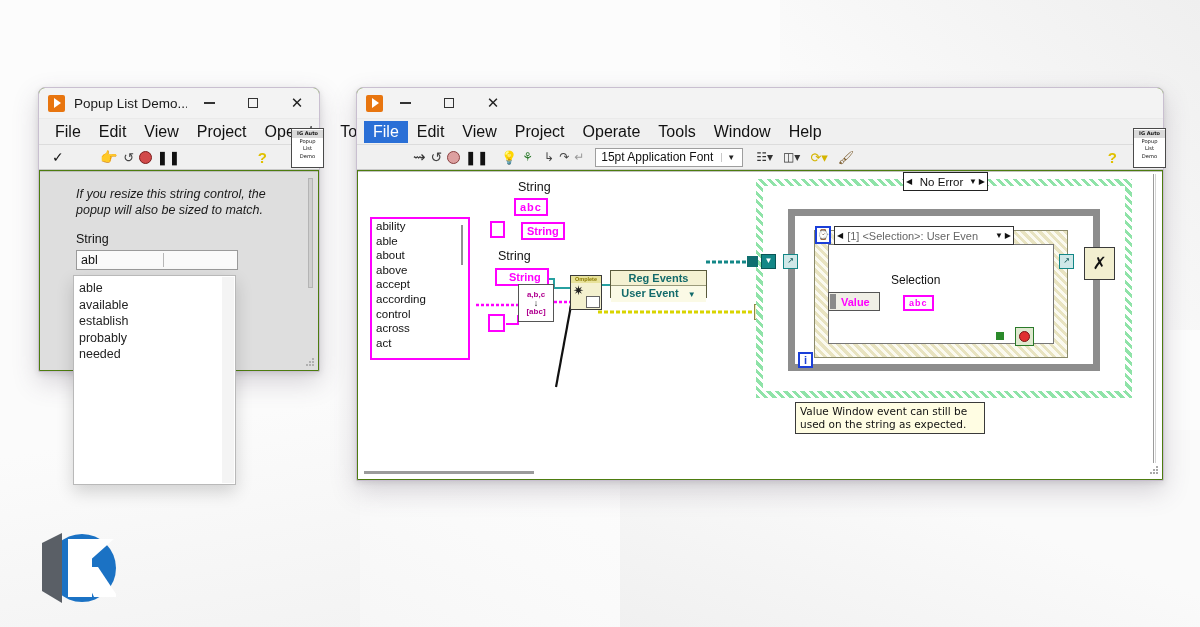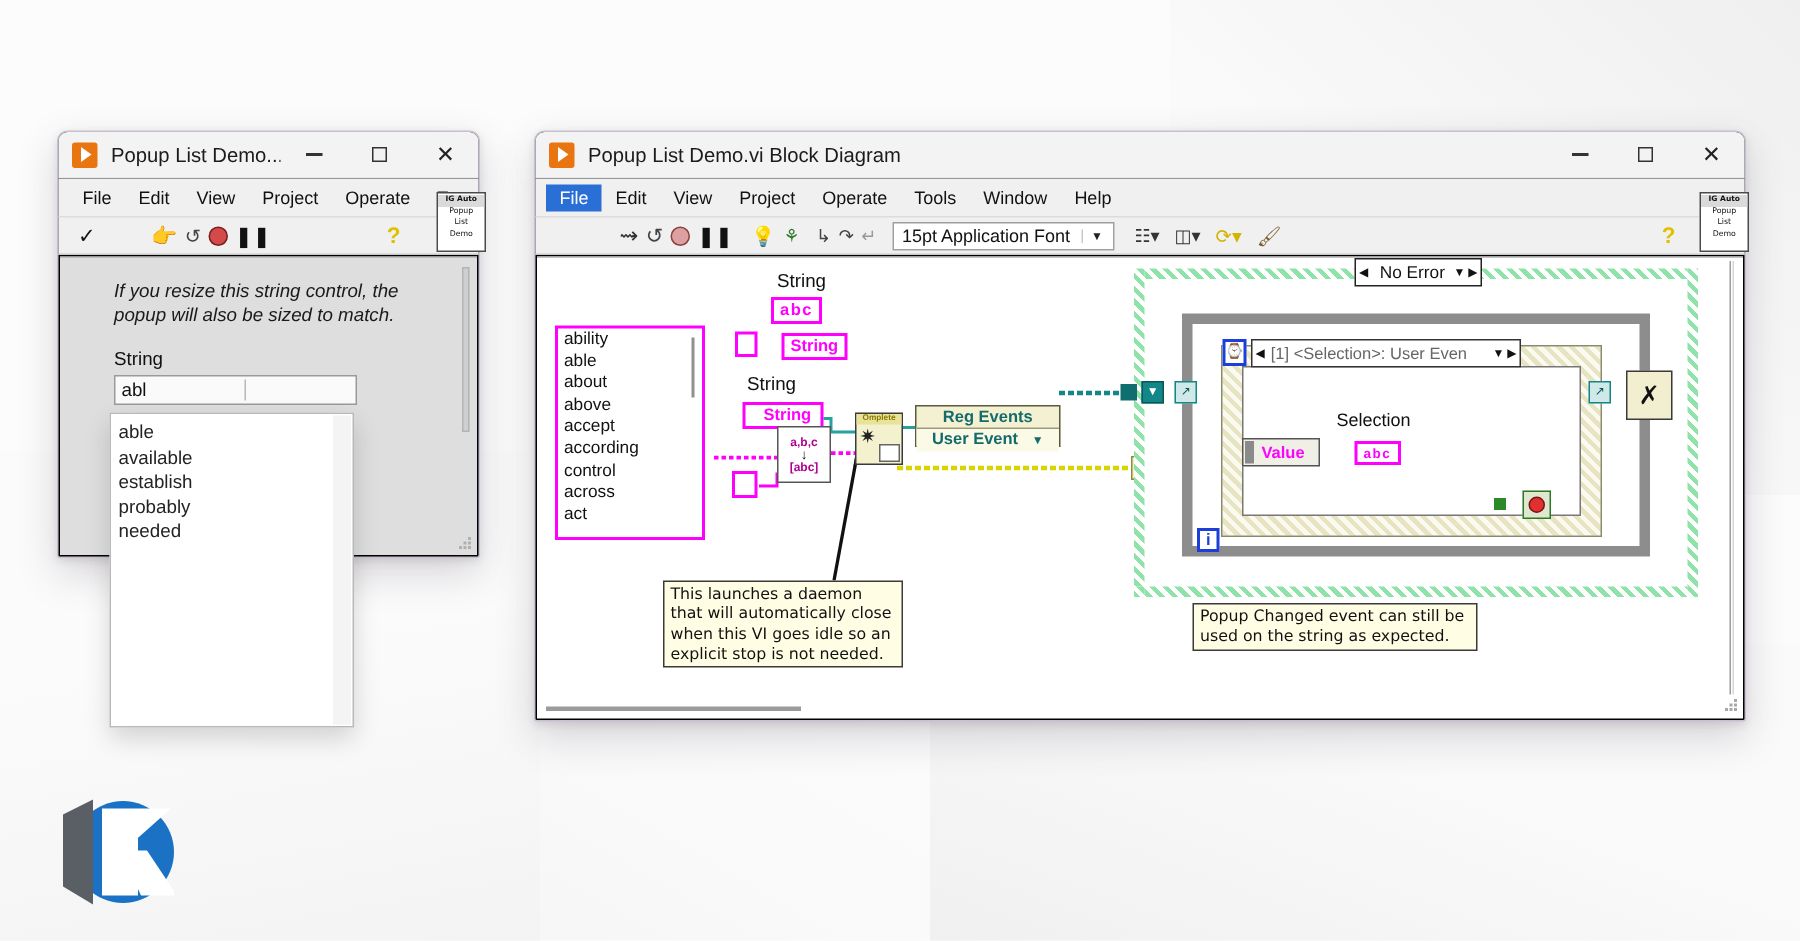--- a/index.html
+++ b/index.html
@@ -17,21 +17,21 @@
             background:linear-gradient(222deg, #efefef 0%, #f7f7f7 45%, #fcfcfc 70%); }
   #bg .g2 { position:absolute; left:0; bottom:0; width:760px; height:300px;
             background:linear-gradient(30deg, #f2f2f2 0%, #fafafa 50%, #fdfdfd 80%); }
   #bg .g3 { position:absolute; left:620px; top:430px; width:580px; height:200px;
             background:linear-gradient(20deg, #f0f0f0 0%, #fafafa 60%); }
   #bg .g4 { position:absolute; left:0; top:300px; width:360px; height:330px;
             background:linear-gradient(350deg,#f3f3f3 0%, #fbfbfb 60%); }
 
   
   .win {
-    position:absolute; background:#000000;
+    position:absolute; background:#4d7c0f;
     border:1px solid #c9bfd0;
     box-shadow:0 10px 26px rgba(80,70,90,.22), 0 2px 6px rgba(0,0,0,.10);
     border-radius:7px 7px 2px 2px;
   }
   .titlebar {
     height:31px; background:#f3f3f3; border-radius:6px 6px 0 0;
     display:flex; align-items:center; padding-left:9px;
     border-bottom:1px solid #eaeaea;
   }
   .lv-ico {
@@ -44,21 +44,21 @@
   .wtitle { font-size:13.5px; color:#1b1b1b; margin-left:9px; white-space:nowrap;
             flex:1; overflow:hidden; }
   .wbtns { display:flex; height:31px; }
   .wbtn { width:44px; height:31px; display:flex; align-items:center; justify-content:center;
           font-size:13px; color:#222; }
   .wbtn.sq span { display:block; width:10px; height:10px; border:1.3px solid #333; }
   .wbtn.mn span { display:block; width:11px; height:1.4px; background:#333; }
   .wbtn.cl { font-size:15px; font-weight:300; }
 
   .menubar { height:25px; background:#f0f0f0; display:flex; align-items:center;
-             padding-left:7px; font-size:12px; color:#111; }
+             padding-left:7px; font-size:16px; color:#111; }
   .menubar .mi { padding:2px 9px; white-space:nowrap; }
   .menubar .mi.sel { background:#2a6fd6; color:#fff; }
 
   .lvtoolbar { height:26px; background:#f0f0f0; display:flex; align-items:center;
                border-top:1px solid #dcdcdc; border-bottom:1px solid #c8c8c8;
                padding:0 6px; gap:5px; }
 
   
   .vibadge { position:absolute; width:33px; height:40px; background:#fff;
              border:1px solid #4a4a4a; font-size:5.2px; line-height:7.6px;
@@ -236,21 +236,20 @@
     <div class="it">probably</div>
     <div class="it">needed</div>
   </div>
 </div>
 
 <div class="win" id="bd">
   <div class="titlebar">
     <span class="lv-ico">
         <i></i>
       </span>
-    <span class="wtitle">Popup List Demo.vi Block Diagram</span>
     <span class="wbtns">
       <span class="wbtn mn">
           <span></span>
         </span>
       <span class="wbtn sq">
           <span></span>
         </span>
       <span class="wbtn cl">✕</span>
     </span>
   </div>
@@ -443,22 +442,21 @@
                   color:#0a5555; font-size:8px; text-align:center; line-height:12px;">↗</div>
       <div class="d" style="left:701px; top:82px; width:15px; height:15px; background:#cfe8e8; border:1.5px solid #138787;
                   color:#0a5555; font-size:8px; text-align:center; line-height:12px;">↗</div>
       <div class="d" style="left:741px; top:82px; width:15px; height:15px; background:#138787; border:1.5px solid #0a5555;
                   color:#fff; font-size:8px; text-align:center; line-height:12px;">▲</div>
       <div class="d" style="left:389px; top:84px; width:11px; height:11px; background:#0f6f6f;"></div>
 
       <div class="d" style="left:726px; top:75px; width:31px; height:33px; background:#f2efd0; border:1.5px solid #3a3a3a;
                   font-size:17px; text-align:center; line-height:31px; color:#111;">✗</div>
 
-      <div class="cmt" style="left:84px; top:215px; width:160px; height:58px;">This launches a daemon that will automatically close when this VI goes idle so an explicit stop is not needed.</div>
-      <div class="cmt" style="left:437px; top:230px; width:190px; height:32px;">Popup Changed event can still be used on the string as expected.</div>
+      <div class="cmt" style="left:437px; top:230px; width:190px; height:32px;">Value Window event can still be used on the string as expected.</div>
 
     </div>
 
     <div class="bd-vscroll">
         <div class="tr"></div>
       </div>
     <div class="bd-hscroll">
         <div class="th"></div>
       </div>
     <div class="grip">

